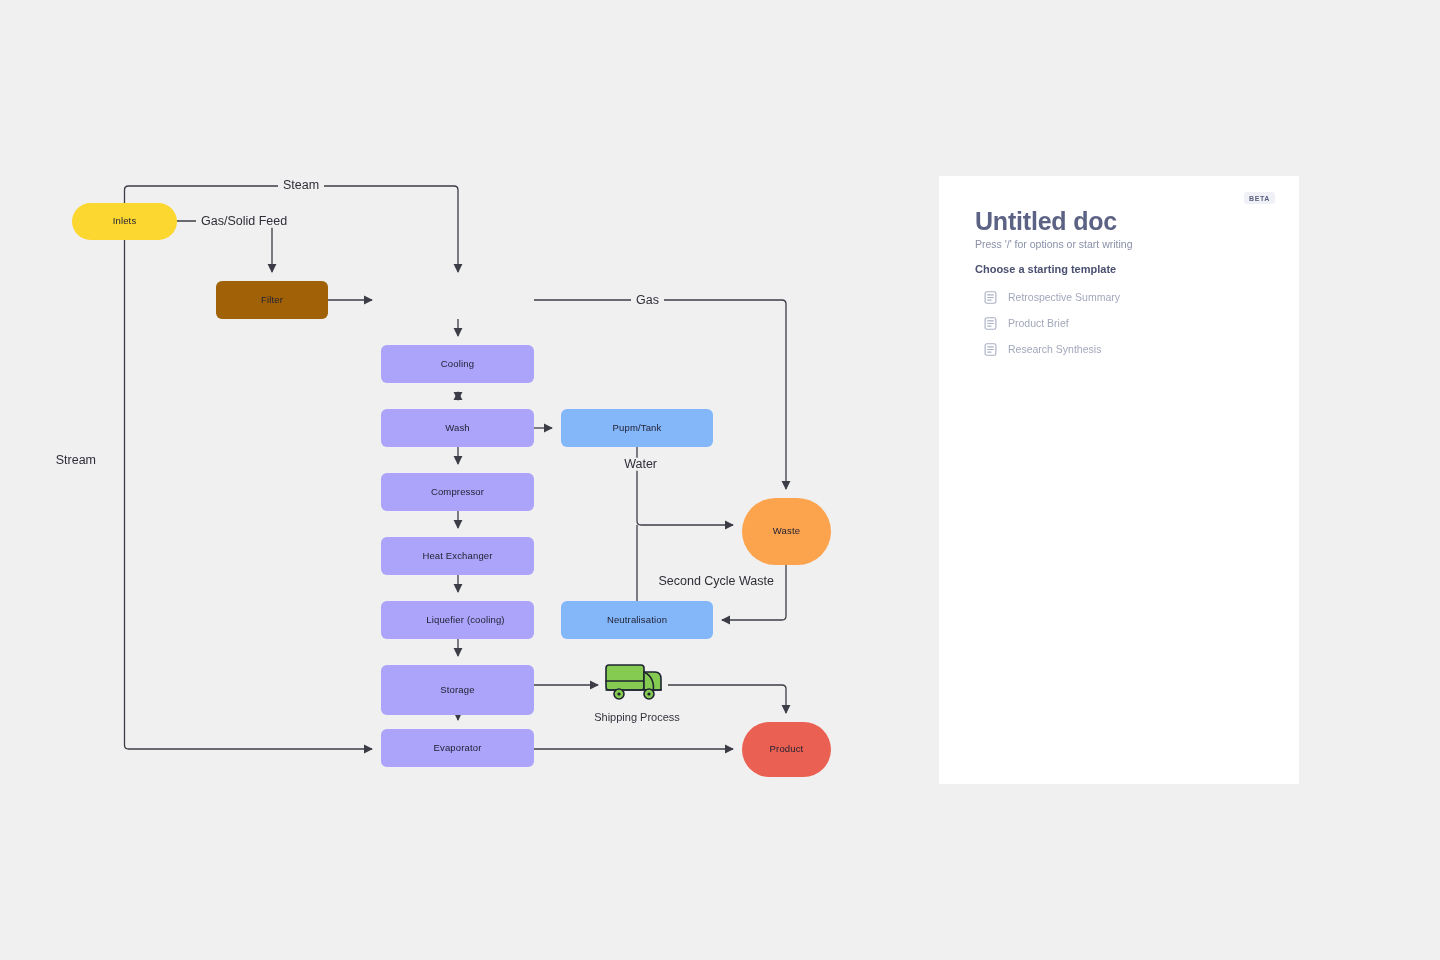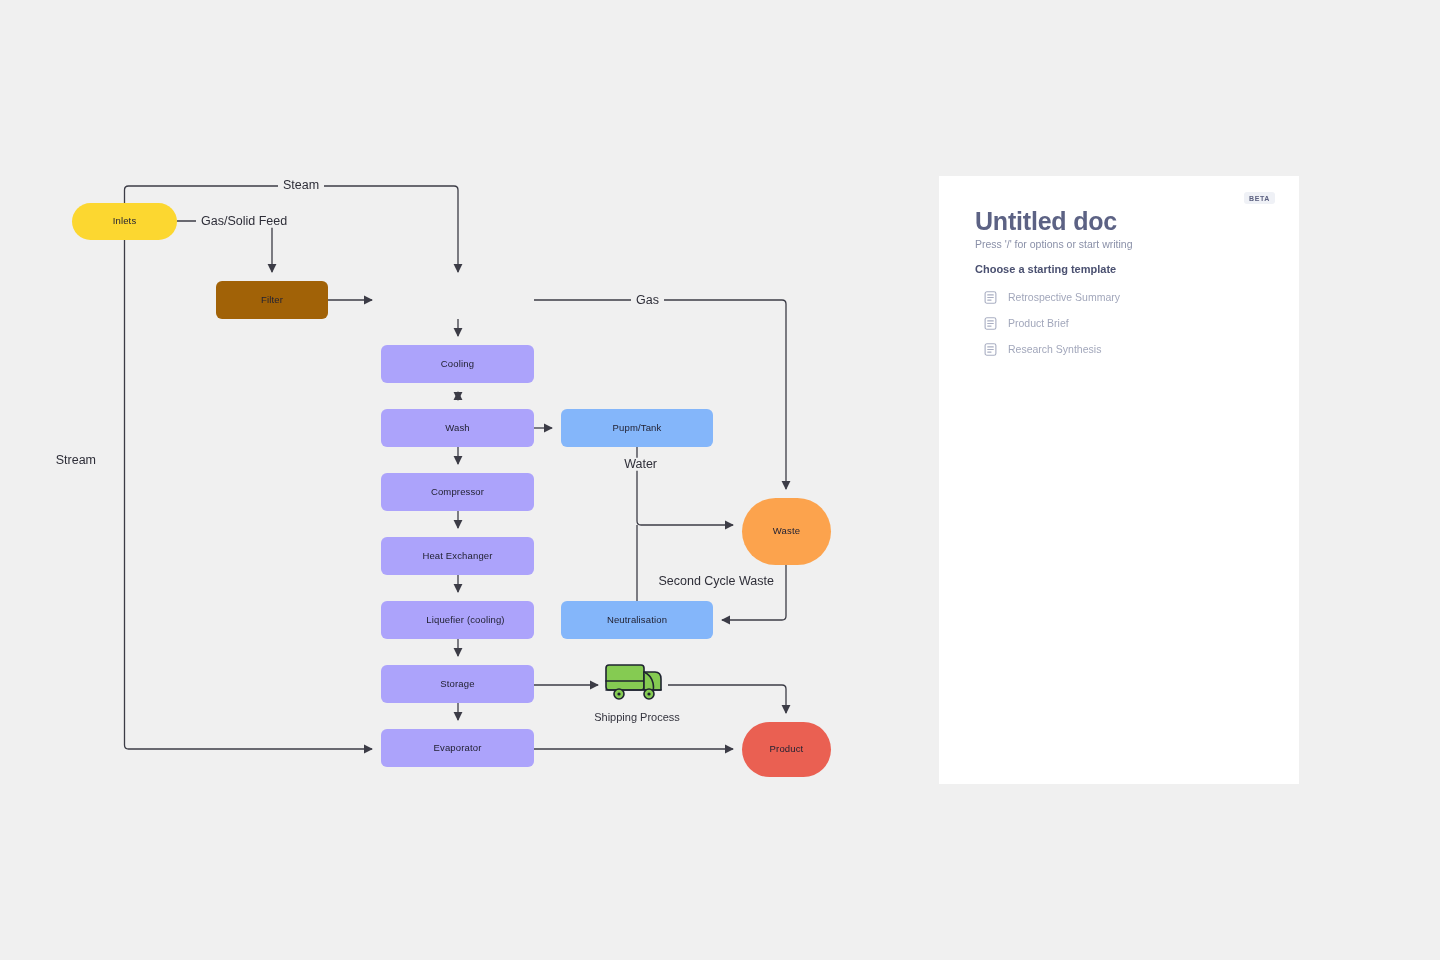--- a/index.html
+++ b/index.html
@@ -212,21 +212,21 @@
   </div>
   <div class="node rect" style="left:381px; top:473px; width:153px; height:38px; background:#ACA3FB;">
     <span>Compressor</span>
   </div>
   <div class="node rect" style="left:381px; top:537px; width:153px; height:38px; background:#ACA3FB;">
     <span>Heat Exchanger</span>
   </div>
   <div class="node rect" style="left:381px; top:601px; width:153px; height:38px; background:#ACA3FB;padding-left:16px;">
     <span>Liquefier (cooling)</span>
   </div>
-  <div class="node rect" style="left:381px; top:665px; width:153px; height:38px; background:#ACA3FB;">
+  <div class="node rect" style="left:381px; top:665px; width:153px; height:50px; background:#ACA3FB;">
     <span>Storage</span>
   </div>
   <div class="node rect" style="left:381px; top:729px; width:153px; height:38px; background:#ACA3FB;">
     <span>Evaporator</span>
   </div>
   <div class="node rect" style="left:561px; top:409px; width:152px; height:38px; background:#84B6FA;">
     <span>Pupm/Tank</span>
   </div>
   <div class="node rect" style="left:561px; top:601px; width:152px; height:38px; background:#84B6FA;">
     <span>Neutralisation</span>

